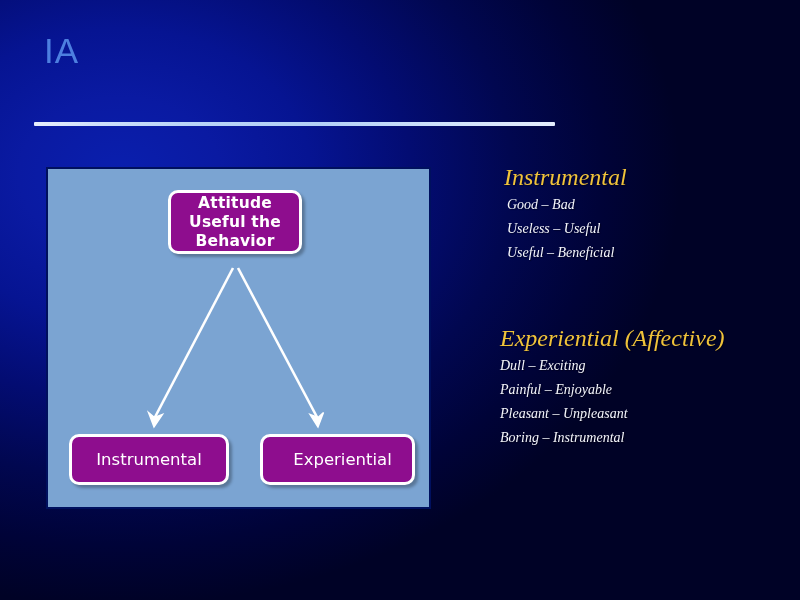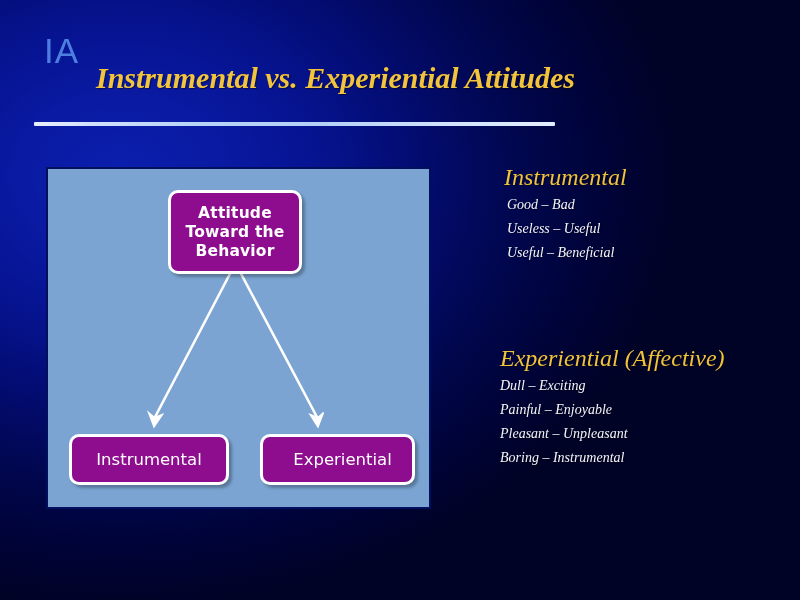--- a/index.html
+++ b/index.html
@@ -91,21 +91,21 @@
     display: flex;
     align-items: center;
     justify-content: center;
     box-shadow: 3px 3px 3px rgba(0,0,0,0.28);
     user-select: none;
   }
   #node-top {
     left: 120px;
     top: 21px;
     width: 134px;
-    height: 84px;
+    height: 64px;
     font-size: 15.5px;
     line-height: 19px;
     font-weight: 600;
     letter-spacing: 0.2px;
     align-items: center;
   }
   #node-left {
     left: 21px;
     top: 265px;
     width: 160px;
@@ -127,21 +127,21 @@
     left: 0;
     top: 0;
     width: 385px;
     height: 342px;
     pointer-events: none;
   }
 
   
   .list-block { position: absolute; }
   #block-instrumental { left: 504px; top: 163px; }
-  #block-experiential { left: 500px; top: 344px; }
+  #block-experiential { left: 500px; top: 324px; }
 
   .list-heading {
     font-family: "Liberation Serif", serif;
     font-style: italic;
     font-size: 24px;
     line-height: 28px;
     color: #f0c33a;
     white-space: nowrap;
     text-shadow: 1px 1px 1px rgba(0,0,0,0.4);
   }
@@ -161,39 +161,38 @@
   }
   #block-instrumental .list-items { margin-left: 3px; }
 </style>
 </head>
 <body>
 
 <div id="slide">
 
   <div id="logo">IA</div>
 
-  <div id="title">Instrumental vs. Experiential Attitudes</div>
 
   <div id="divider"></div>
 
   <div id="diagram-panel">
 
     <svg id="arrows" viewBox="0 0 385 342">
       <g stroke="#ffffff" stroke-width="2.6" fill="none">
         <line x1="185" y1="99" x2="106" y2="250"></line>
         <line x1="190" y1="99" x2="270" y2="250"></line>
       </g>
       <path d="M 106 258 L 100.5 243.5 L 106.5 248.5 L 114.5 245.5 Z" fill="#ffffff" stroke="#ffffff" stroke-width="1.4"></path>
       <path d="M 270 258 L 262 245.5 L 270 248.5 L 275.5 243.5 Z" fill="#ffffff" stroke="#ffffff" stroke-width="1.4"></path>
     </svg>
 
     <div class="node" id="node-top">
       <span>
         <span>Attitude</span><br>
-        <span>Toward the</span><br>
+        <span>Useful the</span><br>
         <span>Behavior</span>
       </span>
     </div>
 
     <div class="node" id="node-left">
       <span>Instrumental</span>
     </div>
 
     <div class="node" id="node-right">
       <span>Experiential</span>

